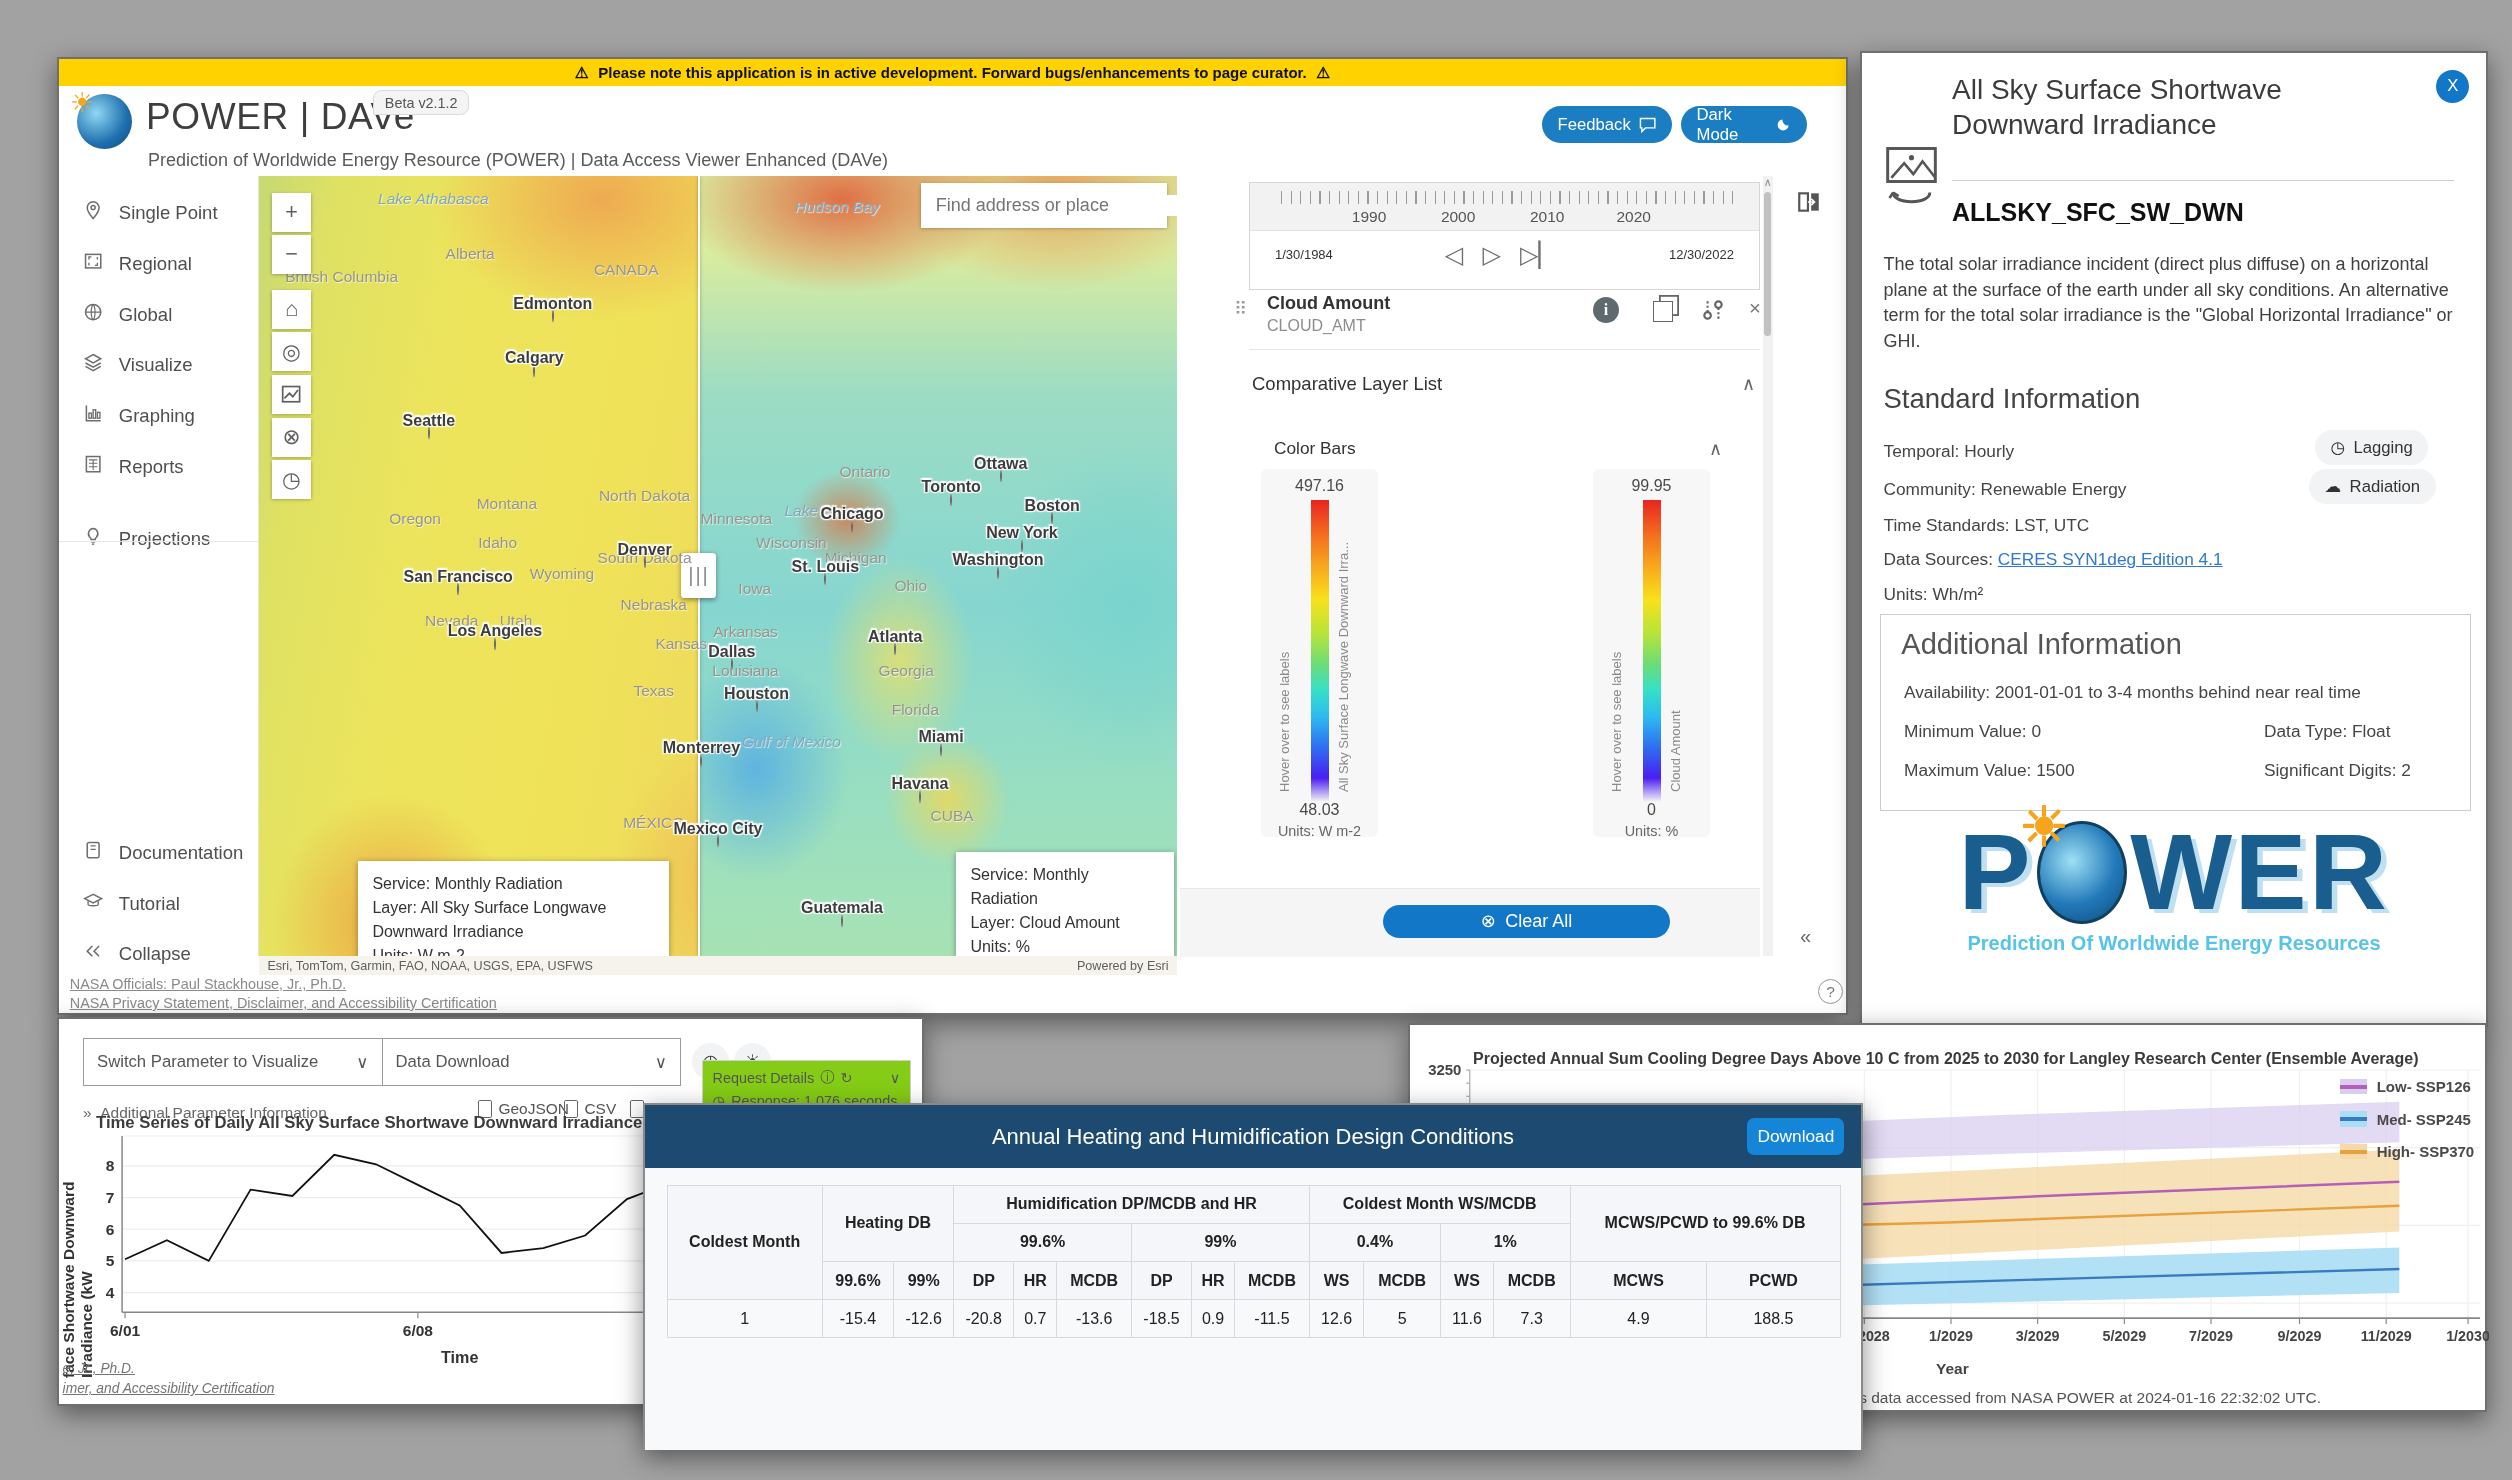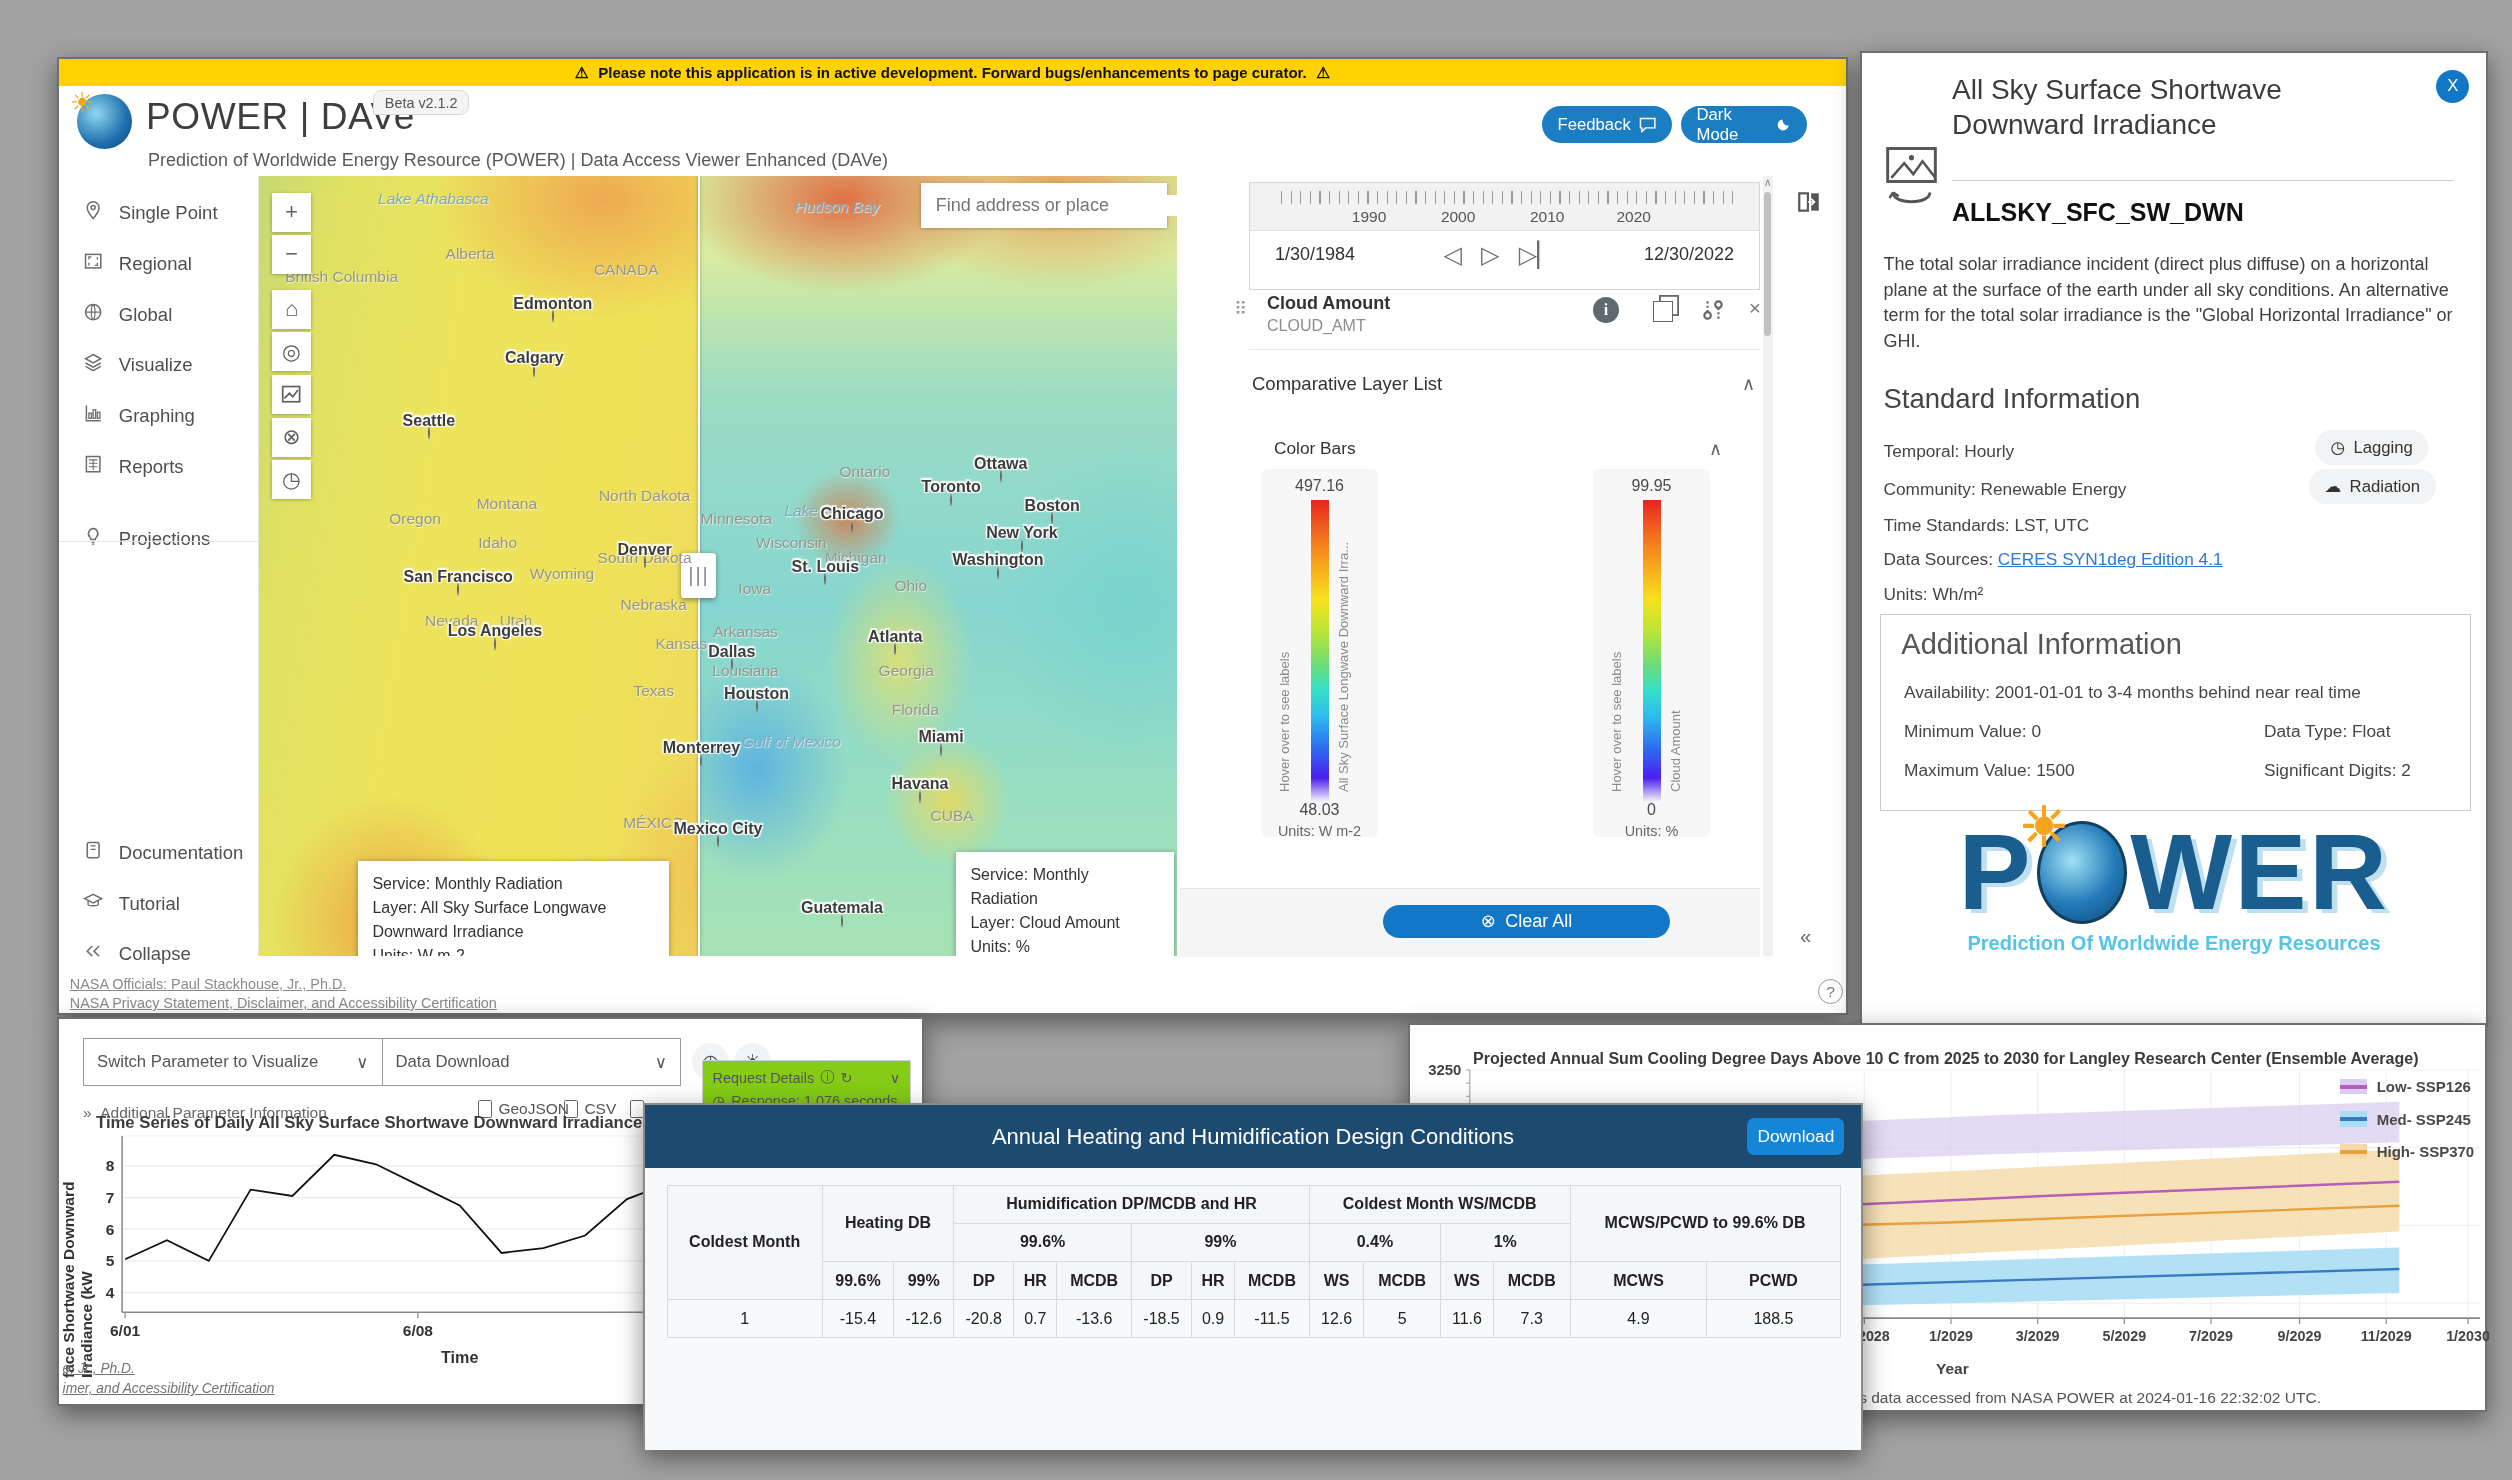--- a/index.html
+++ b/index.html
@@ -73,21 +73,21 @@
   .foot-link { position:absolute; font-size:14.4px; color:#8a8a8a; text-decoration:underline; cursor:pointer; }
 
   
   #rpanel { position:absolute; left:1121px; top:117px; width:593px; height:780px; }
   .tl-box { position:absolute; left:69px; top:6px; width:511px; height:108px; border:1.2px solid #d6d6d6; background:#fff; }
   .tl-ticks { position:absolute; left:0; top:0; width:100%; height:48px; background:#f2f2f2; border-bottom:1.2px solid #e0e0e0; }
   .ticks { position:absolute; left:6%; top:8.4px; width:89%; height:13px;
            background:repeating-linear-gradient(to right, #9a9a9a 0 1.2px, transparent 1.2px 9.6px); }
   .tl-year { position:absolute; top:25px; font-size:15.5px; color:#555; }
   .tl-dates { position:absolute; left:0; top:48px; width:100%; height:47px; display:flex; align-items:center; }
-  .tl-date { font-size:18px; color:#333; }
+  .tl-date { font-size:13px; color:#333; }
   .tl-btn { font-size:24px; color:#6f6f6f; cursor:pointer; margin:0 9.6px; }
   .layer-row { position:absolute; left:54px; top:117px; width:526px; }
   .drag-dots { position:absolute; left:0; top:4.8px; color:#9a9a9a; font-size:18px; letter-spacing:-1.2px; cursor:grab; }
   .layer-title { position:absolute; left:33px; top:0; font-size:18px; color:#333; font-weight:bold; }
   .layer-code { position:absolute; left:33px; top:24px; font-size:16px; color:#8d8d8d; }
   .lyr-ic { position:absolute; top:3.6px; cursor:pointer; }
   .info-ic { width:26px; height:26px; border-radius:50%; background:#5f6a6e; color:#fff; font-size:16px; font-weight:bold;
              display:flex; align-items:center; justify-content:center; font-family:"Liberation Serif",serif; }
   .dup-ic { width:20.3px; height:20.3px; border:1.8px solid #666; background:#fff; box-shadow:6px -6px 0 -1.8px #fff, 6px -6px 0 0 #666; }
   .sec-hd { position:absolute; font-size:18.5px; color:#333; }
@@ -358,20 +358,24 @@
         <div>Service: Monthly Radiation</div>
         <div>Layer: All Sky Surface Longwave Downward Irradiance</div>
         <div>Units: W m-2</div>
       </div>
     <div class="map-tip" style="left:697px;top:676px;width:218px;" id="tipR">
         <div>Service: Monthly Radiation</div>
         <div>Layer: Cloud Amount</div>
         <div>Units: %</div>
       </div>
   </div>
+  <div class="map-attr">
+    <span>Esri, TomTom, Garmin, FAO, NOAA, USGS, EPA, USFWS</span>
+    <span>Powered by Esri</span>
+  </div>
 
   <div id="rpanel">
     <div class="tl-box">
       <div class="tl-ticks">
           <div class="ticks"></div>
           <div id="tlyears">
             <span class="tl-year" style="left:20%;">1990</span>
             <span class="tl-year" style="left:37.5%;">2000</span>
             <span class="tl-year" style="left:55%;">2010</span>
             <span class="tl-year" style="left:72%;">2020</span>

